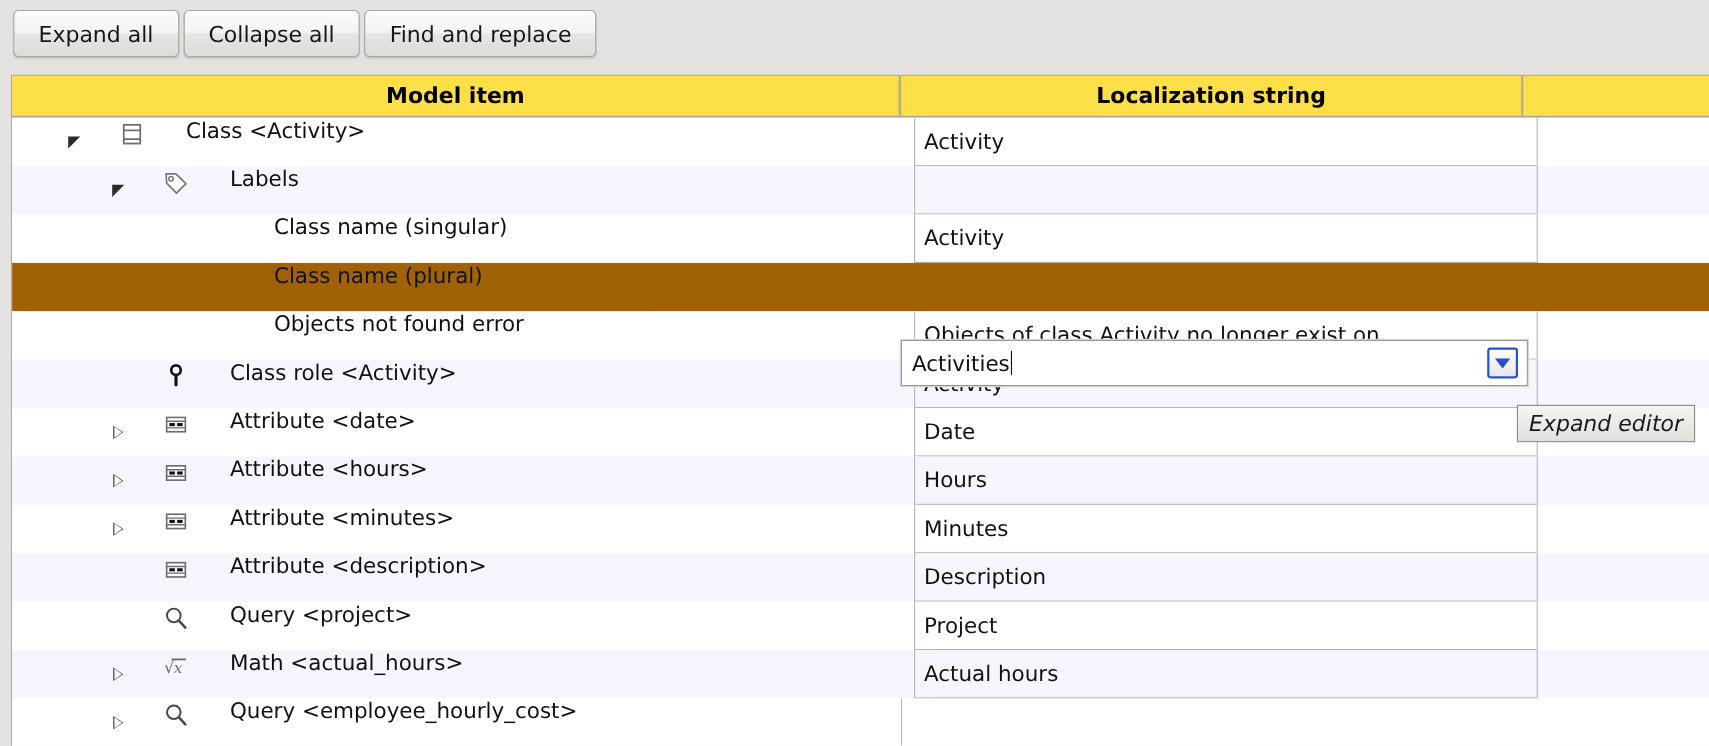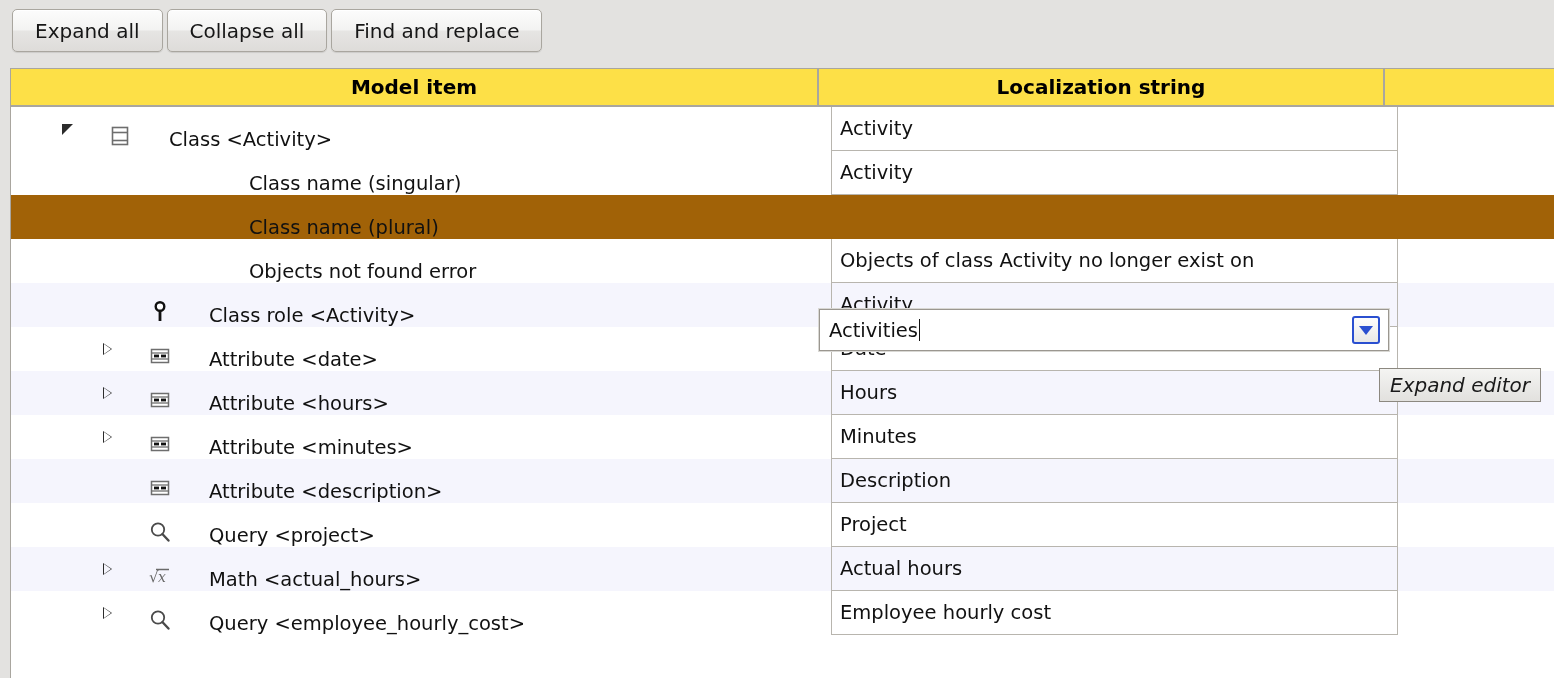--- a/index.html
+++ b/index.html
@@ -67,21 +67,21 @@
     display: flex;
     height: 44px;
     background: #ffffff;
     position: relative;
   }
   .row.alt { background: #f5f5fd; }
   .row.sel { background: #a16207; flex-direction: column; }
 
   .cell-item {
     width: 808px;
-    display: flex; align-items: flex-end;
+    display: flex; align-items: flex-start;
     position: relative;
     padding-left: 4px;
     gap: 28px;
   }
   .cell-loc {
     width: 566px;
     display: flex; align-items: center;
     padding-left: 8px;
     font-size: 19.5px; color: #111;
     border-left: 1px solid #b8b5ae;
@@ -229,20 +229,39 @@
               <line x1="5.5" y1="17.5" x2="20.5" y2="17.5" stroke="#6e6e6e" stroke-width="1.6"></line>
             </svg>
           </div>
           <span class="label">Class &lt;Activity&gt;</span>
         </div>
         <div class="cell-loc">
           <span>Activity</span>
         </div>
         <div class="cell-third"></div>
       </div>
+      <div class="row alt">
+        <div class="cell-item">
+          <div style="width: 54px; flex: 0 0 auto; height: 44px;"></div>
+          <div class="twisty">
+            <div class="tri-expanded"></div>
+          </div>
+          <div class="ico">
+            <svg width="26" height="26" viewBox="0 0 26 26">
+              <path d="M4 5 L13 5 L22 14 L13.5 22.5 L4.5 13.5 Z" fill="#fff" stroke="#7a7a7a" stroke-width="1.6" stroke-linejoin="round"></path>
+              <circle cx="8.5" cy="9.5" r="2" fill="#fff" stroke="#7a7a7a" stroke-width="1.4"></circle>
+            </svg>
+          </div>
+          <span class="label">Labels</span>
+        </div>
+        <div class="cell-loc">
+          <span></span>
+        </div>
+        <div class="cell-third"></div>
+      </div>
       <div class="row">
         <div class="cell-item">
           <div style="width: 94px; flex: 0 0 auto; height: 44px;"></div>
           <div class="twisty"></div>
           <div class="ico"></div>
           <span class="label">Class name (singular)</span>
         </div>
         <div class="cell-loc">
           <span>Activity</span>
         </div>
@@ -418,23 +437,20 @@
           <div class="twisty">
             <div class="tri-collapsed"></div>
           </div>
           <div class="ico">
             <svg width="26" height="26" viewBox="0 0 26 26">
               <circle cx="11" cy="10.5" r="6.2" fill="#fff" stroke="#4a4a4a" stroke-width="1.8"></circle>
               <line x1="15.6" y1="15.2" x2="21.5" y2="21.5" stroke="#4a4a4a" stroke-width="2.4" stroke-linecap="round"></line>
             </svg>
           </div>
           <span class="label">Query &lt;employee_hourly_cost&gt;</span>
-        </div>
-        <div class="cell-loc">
-          <span>Employee hourly cost</span>
         </div>
         <div class="cell-third"></div>
       </div>
     </div>
 
   <div class="editor-box">
     <div class="editor-text">
       <span>Activities</span><span class="caret"></span>
     </div>
     <div class="expand-btn">

